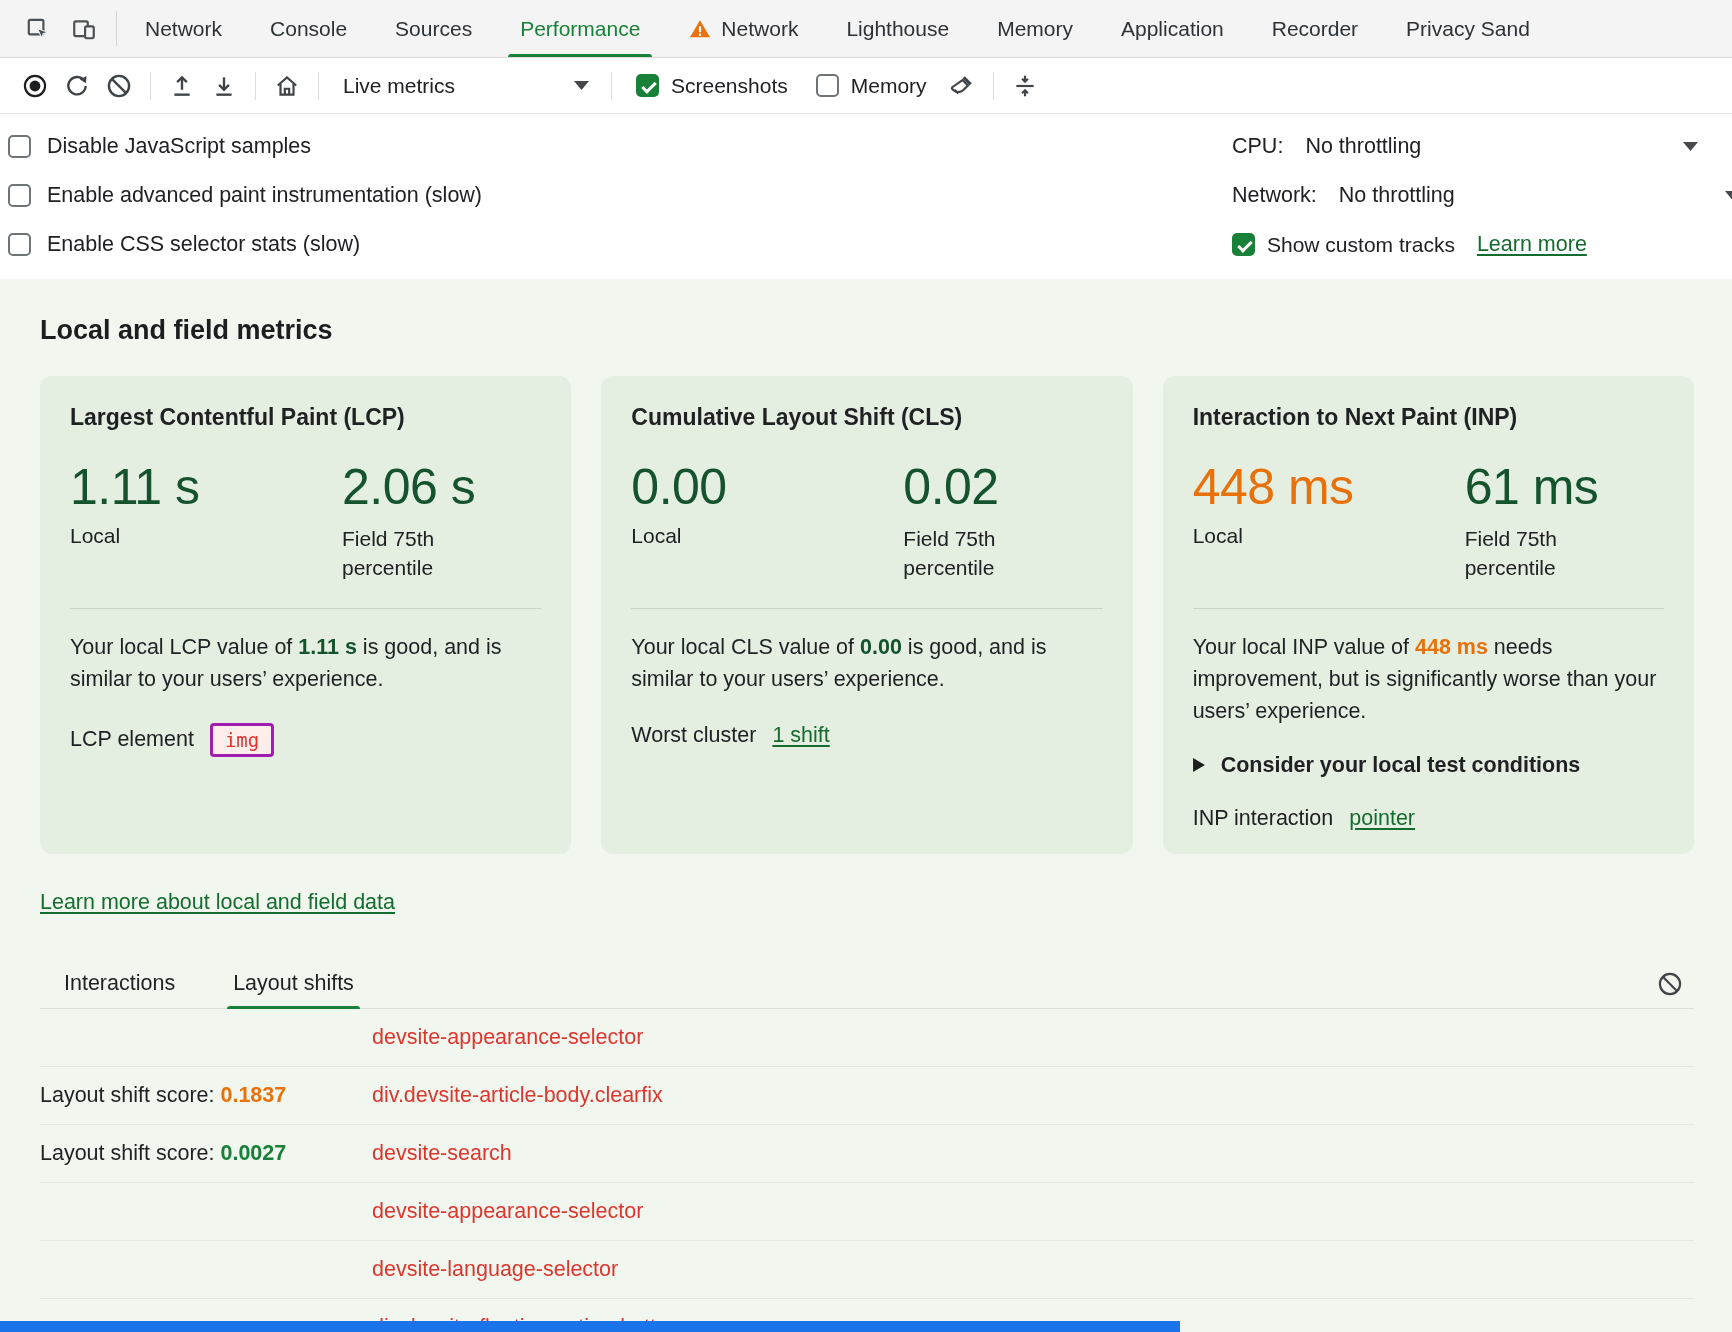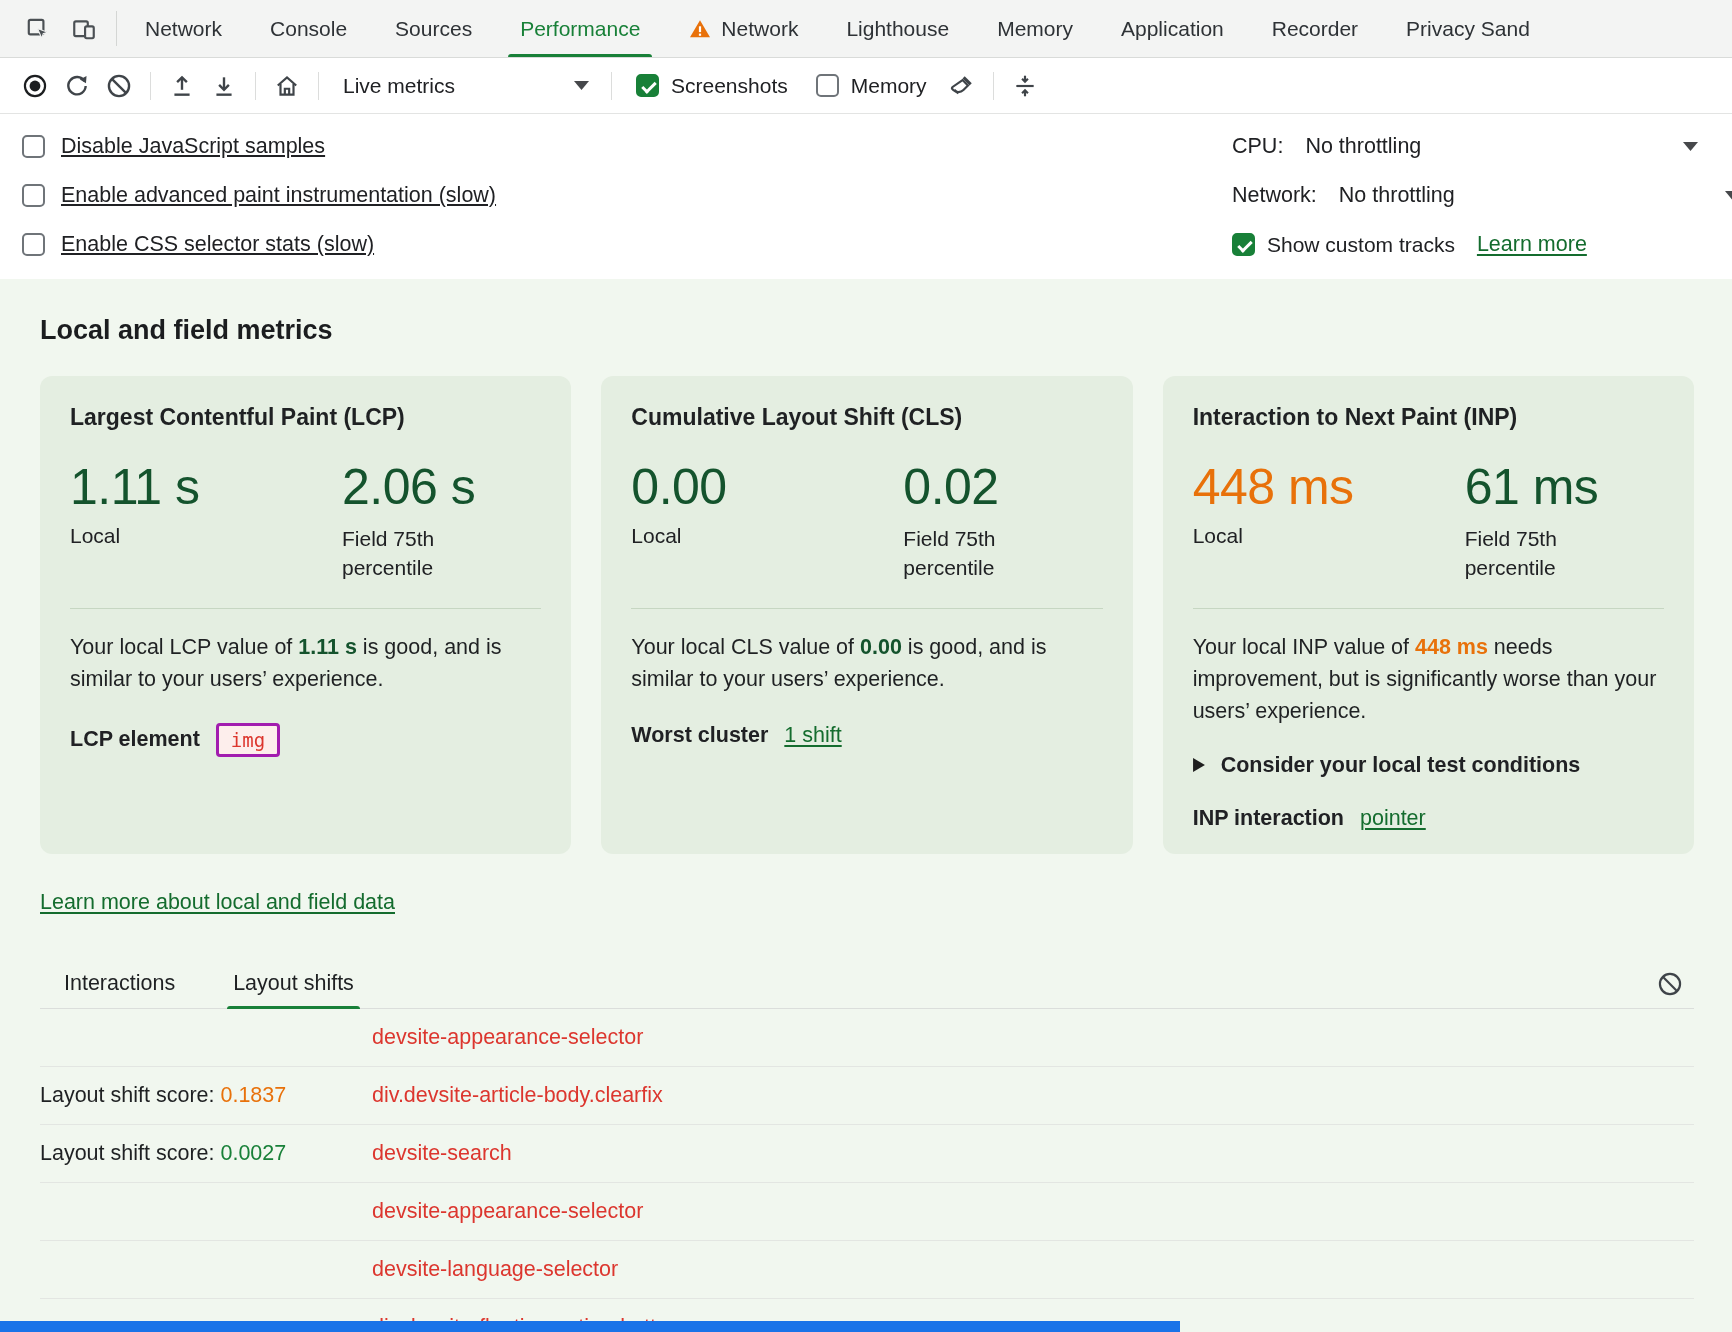--- a/index.html
+++ b/index.html
@@ -27,21 +27,21 @@
   .tb-btn.record { color:#1c1e20; }
   .tb-sep { width:1px; height:28px; background:#dcdddc; margin:0 10px; flex:none; }
   .select { display:flex; align-items:center; justify-content:space-between; width:272px; padding:0 12px 0 14px; height:42px; font-size:21px; cursor:pointer; border-radius:6px;text-align:center; }
   .cb-group { display:flex; align-items:center; gap:12px; margin:0 14px; font-size:21px; cursor:pointer; }
   .checkbox { position:relative; width:23px; height:23px; border:2.5px solid #6f7479; border-radius:5px; flex:none; background:#fff; cursor:pointer; }
   .checkbox.checked { background:#188038; border-color:#188038; }
   .checkbox.checked::after { content:""; position:absolute; left:3.5px; top:5.5px; width:11px; height:5px; border-left:3px solid #fff; border-bottom:3px solid #fff; transform:rotate(-45deg); }
 
   
   .settings { flex:none; background:#ffffff; display:flex; justify-content:space-between; padding:8px 0 10px 0; }
-  .settings-left { padding-left:22px;text-decoration:underline; }
+  .settings-left { padding-left:8px; }
   .opt-row { height:49px; display:flex; align-items:center; gap:16px; font-size:21.5px; }
   .settings-right { width:500px; flex:none; }
   .ctl-row { height:49px; display:flex; align-items:center; font-size:21.5px; }
   .ctl-label { margin-right:22px; }
   .ctl-value { cursor:pointer; }
   .ctl-arrow { margin-left:auto; margin-right:34px; display:flex; cursor:pointer; }
   .ctl-arrow.clipped { margin-right:-8px; }
   .ctl-row .g-link { margin-left:8px; }
 
   
@@ -54,35 +54,35 @@
   .val-col:first-child { width:272px; flex:none; }
   .num { font-size:50px; line-height:1.05; letter-spacing:-0.5px; white-space:nowrap; }
   .green { color:#14532d; }
   .orange { color:#e8710a; }
   .val-label { margin-top:10px; font-size:21px; color:#202124; }
   .val-label.wrap { width:130px; line-height:29px; }
   .card-rule { height:1px; background:#c6d6c2; margin-top:26px; }
   .desc { margin-top:22px; font-size:21.5px; line-height:32px; color:#1f2123; }
   .desc .hl { font-weight:600; }
   .card-footer { margin-top:28px; display:flex; align-items:center; gap:16px; font-size:21.5px; }
-  .footer-label { font-weight:700;text-align:right; }
+  .footer-label { font-weight:400;text-align:right; }
   .chip { font-family:"DejaVu Sans Mono","Liberation Mono",monospace; font-size:19px; color:#dc362e; background:#fdeeec; border:3px solid #a21caf; border-radius:4px; padding:3px 12px; cursor:pointer; }
   .g-link { color:#146c2e; text-decoration:underline; text-underline-offset:3px; cursor:pointer; font-size:inherit; }
   .disclosure { margin-top:26px; display:flex; align-items:center; gap:16px; font-size:21.5px; font-weight:700; cursor:pointer; }
   .learn-link { display:inline-block; margin-top:36px; font-size:21.5px; }
 
   
   .log { margin-top:44px; }
   .log-tabs { display:flex; align-items:center; height:50px; border-bottom:1px solid #dbdedb; padding-left:18px; }
   .log-tab { height:100%; display:flex; align-items:center; padding:0 6px; margin-right:46px; font-size:21.5px; font-weight:500; color:#1f2123; position:relative; cursor:pointer; }
   .log-tab.active::after { content:""; position:absolute; left:0; right:0; bottom:-1px; height:3px; background:#188038; border-radius:3px 3px 0 0; }
   .clear-log { margin-left:auto; margin-right:4px; width:40px; height:40px; border:none; background:transparent; color:#3f4449; display:flex; align-items:center; justify-content:center; cursor:pointer; }
   .log-row { display:flex; align-items:center; height:58px; border-bottom:1px solid #e3e6e2; font-size:21.5px; }
   .score-cell { width:332px; flex:none; color:#1f2123; }
-  .score-val { margin-left:6px; font-weight:400; }
+  .score-val { margin-left:6px; font-weight:700; }
   .score-val.orange { color:#e8710a; }
   .score-val.green { color:#188038; }
   .node-link { color:#dc362e; cursor:pointer; white-space:nowrap; }
 
   .h-scrollbar { position:absolute; left:0; bottom:0; width:1180px; height:11px; background:#1a73e8; cursor:pointer; }
 
   svg { display:block; }
 </style>
 </head>
 <body>

